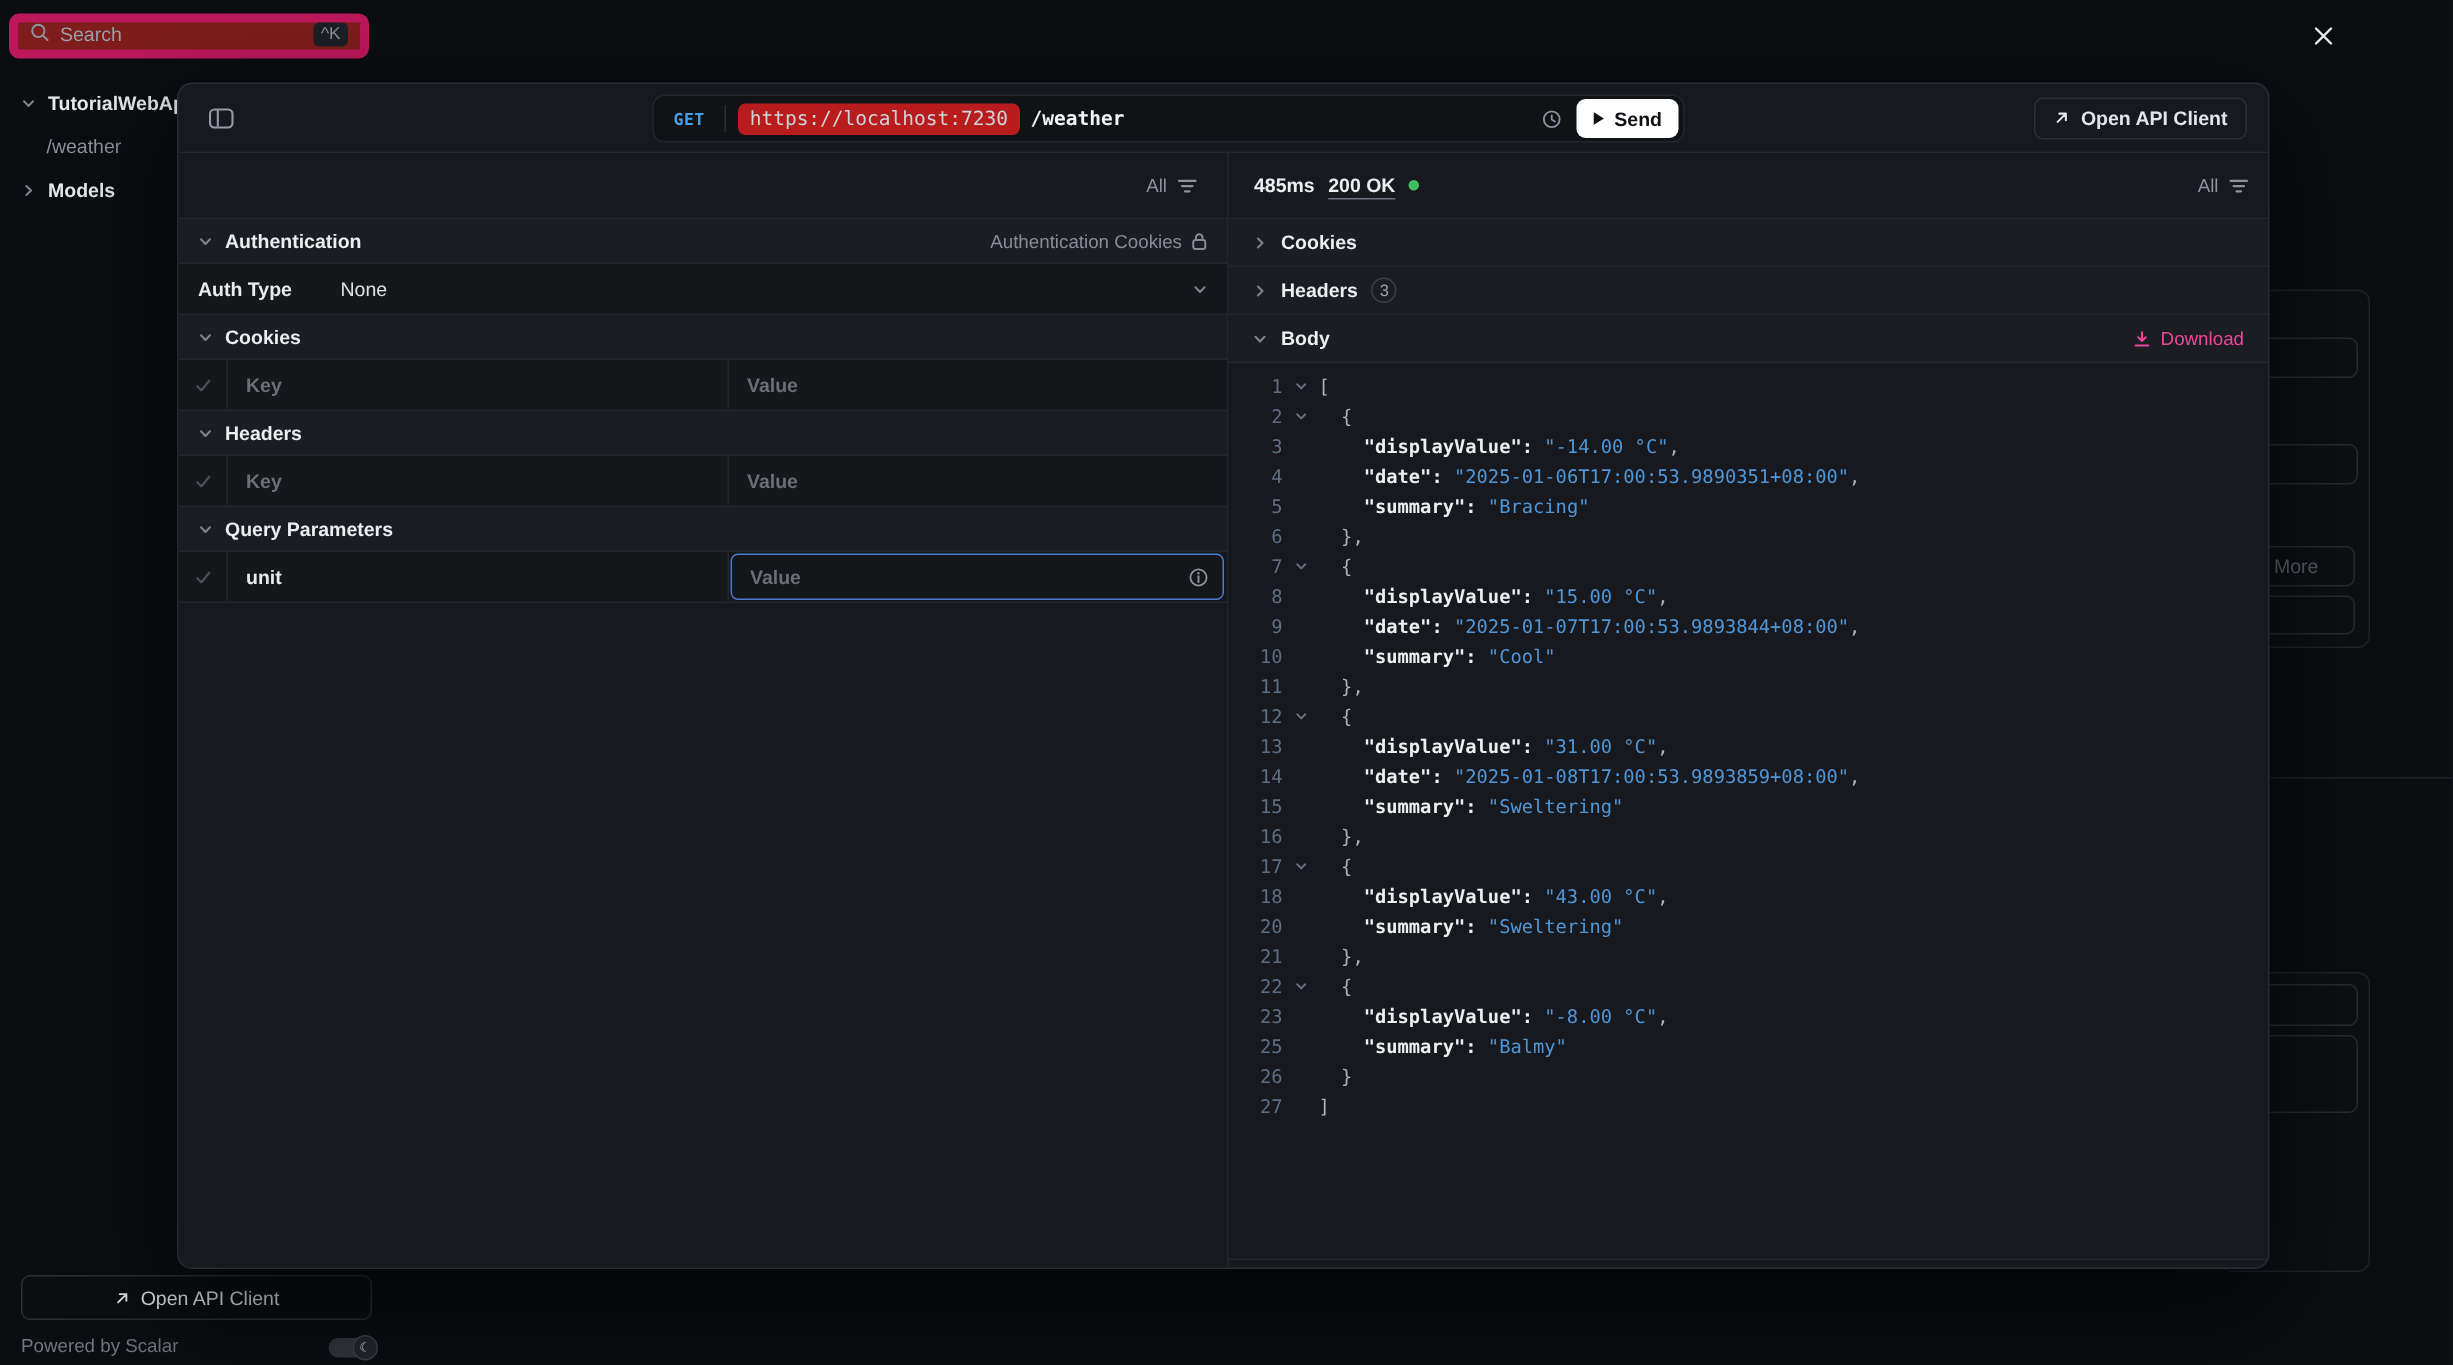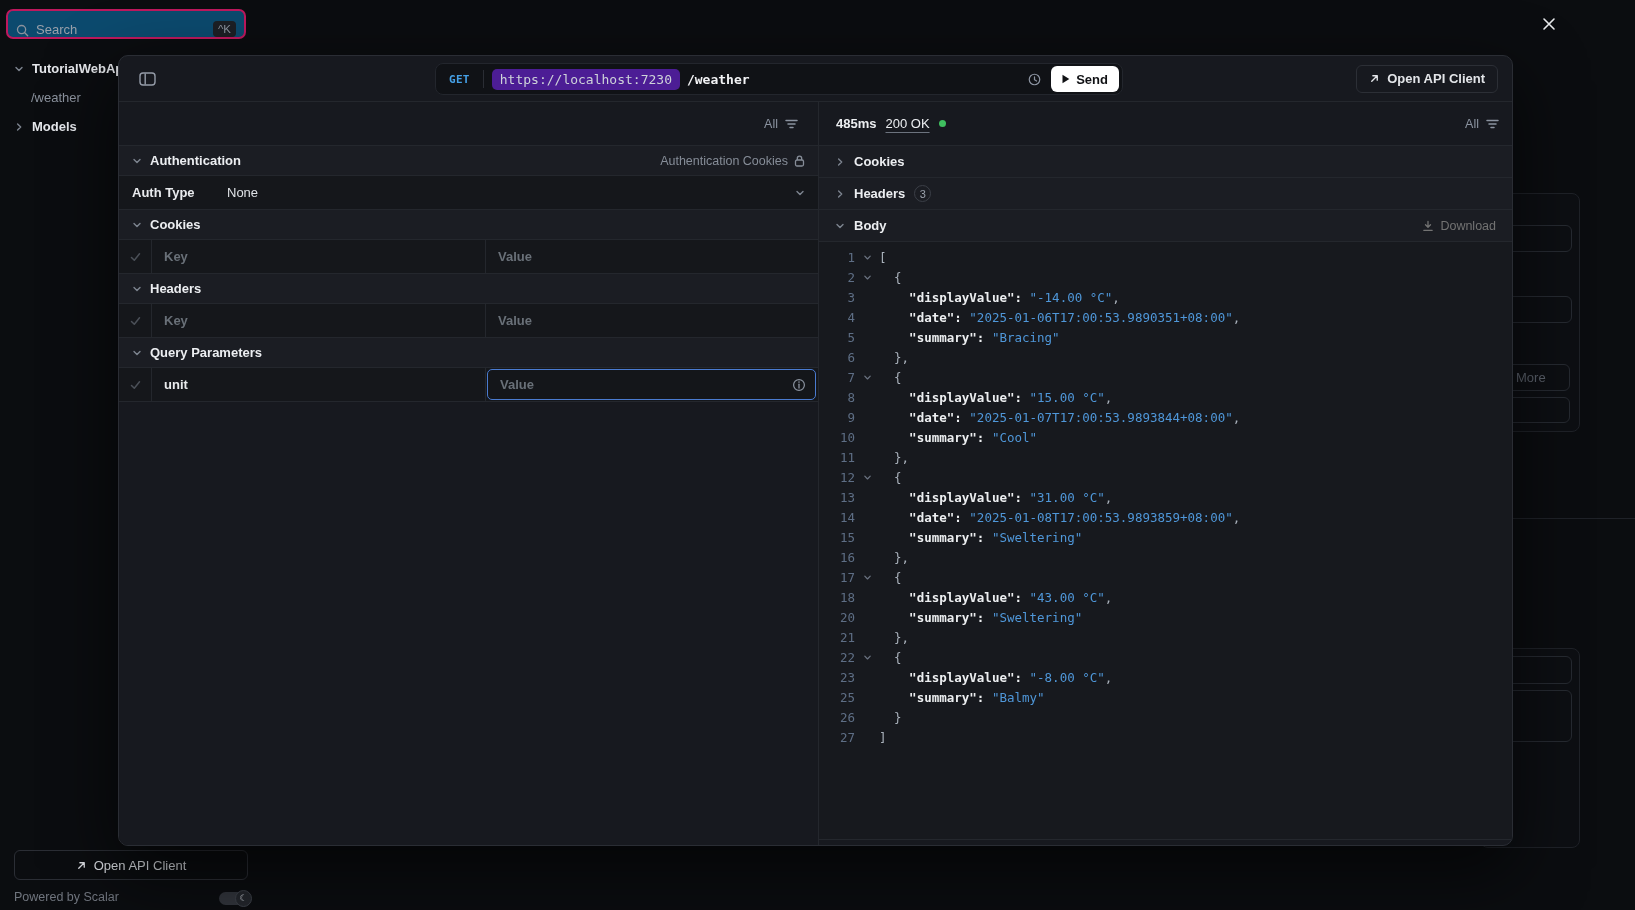--- a/index.html
+++ b/index.html
@@ -10,21 +10,21 @@
     --ok-dot:#3fbf5f; --focus-border:#4a7bd0;
   }
   *{box-sizing:border-box; margin:0; padding:0;}
   html,body{width:1635px;height:910px;overflow:hidden;}
   body{background:var(--page-bg); font-family:"Liberation Sans", sans-serif; color:var(--txt); position:relative;}
   .mono{font-family:"DejaVu Sans Mono", monospace;}
   svg{display:block;}
 
   
   .sidebar{position:absolute; left:0; top:0; width:262px; height:100%; z-index:1;}
-  .search-box{position:absolute; left:6px; top:9px; width:240px; height:30px; background:#0c4a6e; border:2px solid #be185d; border-radius:7px; display:flex; align-items:flex-end; padding:0 8px; gap:7px; color:var(--txt-dim);}
+  .search-box{position:absolute; left:6px; top:9px; width:240px; height:30px; background:#7f1d1d; border:6px solid #be185d; border-radius:7px; display:flex; align-items:flex-start; padding:0 8px; gap:7px; color:var(--txt-dim);}
   .search-box .ph{font-size:13px; color:#9aa1ab;}
   .kbd{margin-left:auto; font-size:11.5px; color:#8b929d; background:#1c1f25; border-radius:4px; padding:2px 5px;}
   .nav{position:absolute; left:0; top:52px; width:100%;}
   .nav-item{display:flex; align-items:center; gap:8px; padding:0 0 0 14px; height:29px; font-size:13px; white-space:nowrap;}
   .nav-item .chev{color:#7c838e; flex:none;}
   .nav-item.group{font-weight:700; color:#e6e8ec;}
   .nav-item.child{color:#8b929d; padding-left:31px;}
   .side-footer-btn{position:absolute; left:14px; top:850px; width:234px; height:30px; border:1px solid #2b2e35; border-radius:6px; background:transparent; color:#d9dce1; font-size:13px; display:flex; align-items:center; justify-content:center; gap:7px; cursor:pointer;}
   .powered{position:absolute; left:14px; top:890px; font-size:12.5px; color:#70757e;}
   .dm-toggle{position:absolute; left:219px; top:892px; width:31px; height:13px; background:#31343b; border-radius:8px; cursor:pointer;}
@@ -40,21 +40,21 @@
   
   .close-btn{position:absolute; left:1534px; top:9px; width:30px; height:30px; z-index:20; background:transparent; border:none; color:#e8eaec; cursor:pointer; display:flex; align-items:center; justify-content:center;}
 
   
   .modal{position:absolute; left:118px; top:55px; width:1395px; height:791px; background:var(--modal-bg); border:1px solid #2a2d34; border-radius:10px; box-shadow:0 24px 70px rgba(0,0,0,.65); z-index:10; display:flex; flex-direction:column; overflow:hidden;}
   .topbar{height:46px; flex:none; display:flex; align-items:center; padding:1px 14px; border-bottom:1px solid var(--border); position:relative;}
   .panel-toggle{width:28px; height:28px; background:transparent; border:none; color:#959ca8; display:flex; align-items:center; justify-content:center; cursor:pointer;}
   .addressbar{position:absolute; left:316px; top:7px; width:688px; height:32px; background:#101216; border:1px solid #23262d; border-radius:8px; display:flex; align-items:center; padding:0 3px 0 0; cursor:text;}
   .method{font-size:11px; font-weight:700; color:var(--method-get); padding:0 13px; letter-spacing:.3px;}
   .ab-sep{width:1px; height:18px; background:#2a2d34; margin-right:8px;}
-  .url-pill{background:#4c1d95; border-radius:5px; padding:3px 8px; font-size:13px; color:#ced3d9;}
+  .url-pill{background:#b91c1c; border-radius:5px; padding:3px 8px; font-size:13px; color:#ced3d9;}
   .url-path{font-size:13px; font-weight:700; color:#f2f3f5; margin-left:7px;}
   .history-btn{margin-left:auto; width:26px; height:26px; border:none; background:transparent; color:#8b93a0; display:flex; align-items:center; justify-content:center; cursor:pointer;}
   .send-btn{height:26px; margin-left:4px; background:#ffffff; color:#101114; border:none; border-radius:6px; font-size:13px; font-weight:700; display:flex; align-items:center; gap:6px; padding:0 11px; cursor:pointer;}
   .open-api-btn{margin-left:auto; height:28px; border:1px solid #2c2f36; border-radius:6px; background:transparent; color:#e3e5e9; font-size:13px; font-weight:700; display:flex; align-items:center; gap:7px; padding:0 12px; cursor:pointer;}
 
   .main{flex:1; display:flex; min-height:0;}
   .req-panel{width:700px; flex:none; border-right:1px solid var(--border); display:flex; flex-direction:column; background:var(--modal-bg);}
   .res-panel{flex:1; display:flex; flex-direction:column; min-width:0;}
 
   .filter-row{height:44px; flex:none; display:flex; align-items:center; border-bottom:1px solid var(--border); padding:0 20px;}
@@ -78,27 +78,27 @@
   .kv-cell input::placeholder{color:#697078;}
   .kv-cell.focused{margin:1px 2px 1px 1px; border:1px solid var(--focus-border); border-radius:5px; background:#141warn519;}
   .kv-cell.focused{background:#14161a;}
   .info-ic{position:absolute; right:9px; top:50%; transform:translateY(-50%); color:#8b93a0;}
 
   .req-rest{flex:1; background:var(--modal-bg);}
 
   
   .meta-row{height:44px; flex:none; display:flex; align-items:center; gap:9px; border-bottom:1px solid var(--border); padding:0 13px 0 17px;}
   .meta-dur{font-size:13px; font-weight:700; color:#eceef1;}
-  .meta-status{font-size:13px; font-weight:400; color:#eceef1; text-decoration:underline; text-underline-offset:4px; text-decoration-thickness:1px; text-decoration-color:#6c737e; cursor:pointer;}
+  .meta-status{font-size:13px; font-weight:700; color:#eceef1; text-decoration:underline; text-underline-offset:4px; text-decoration-thickness:1px; text-decoration-color:#6c737e; cursor:pointer;}
   .ok-dot{width:7px; height:7px; border-radius:50%; background:var(--ok-dot);}
   .res-row{height:32px; flex:none; display:flex; align-items:center; gap:9px; padding:0 16px; background:var(--hdr-bg); border-bottom:1px solid var(--border); cursor:pointer;}
   .res-row .title{font-size:13px; font-weight:700; color:#eceef1;}
   .res-row .chev{color:#7c838e;}
   .count-badge{width:17px; height:17px; border-radius:50%; border:1px solid #3b3f47; color:#9aa1ab; font-size:11px; display:flex; align-items:center; justify-content:center;}
-  .download{margin-left:auto; display:flex; align-items:center; gap:6px; color:#737373; font-size:12.5px; background:none; border:none; cursor:pointer;}
+  .download{margin-left:auto; display:flex; align-items:center; gap:6px; color:#ec4899; font-size:12.5px; background:none; border:none; cursor:pointer;}
   .ctype-row{height:31px; flex:none; display:flex; align-items:center; padding:0 16px; background:var(--row-bg); border-bottom:1px solid var(--border); font-size:12px; color:#b3b9c2;}
   .code-area{flex:1; overflow:hidden; padding-top:6px; background:#17191e; border-bottom:1px solid var(--border); position:relative;}
   .code-line{display:flex; height:20px; line-height:20px; font-family:"DejaVu Sans Mono", monospace; font-size:12.5px;}
   .code-line .ln{width:36px; flex:none; text-align:right; color:var(--json-ln);}
   .code-line .fold{width:24px; flex:none; text-align:center; color:#6a7280; cursor:pointer;}
   .code-line .cl{white-space:pre; color:#c6cdd5;}
   .cl .k{color:#eceef0; font-weight:700;}
   .cl .s{color:var(--json-string);}
   .cl .p{color:#aab2bc;}
   .modal-foot{height:5px; flex:none;}

